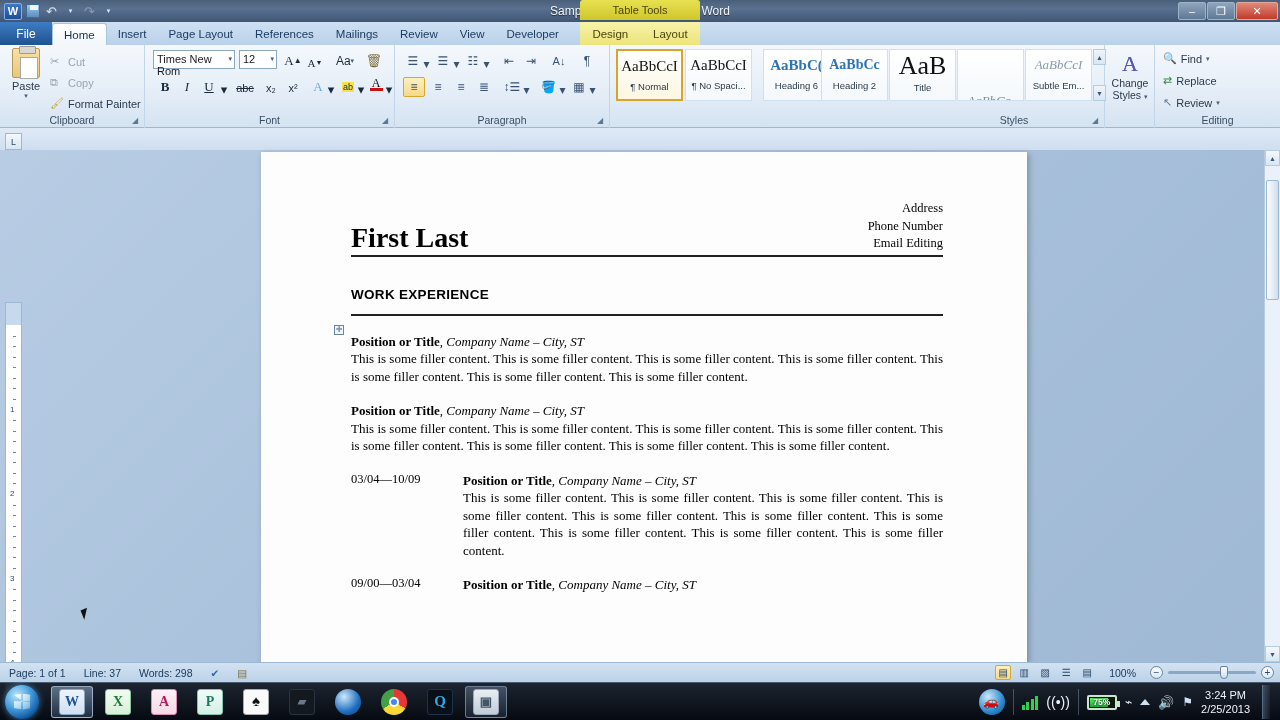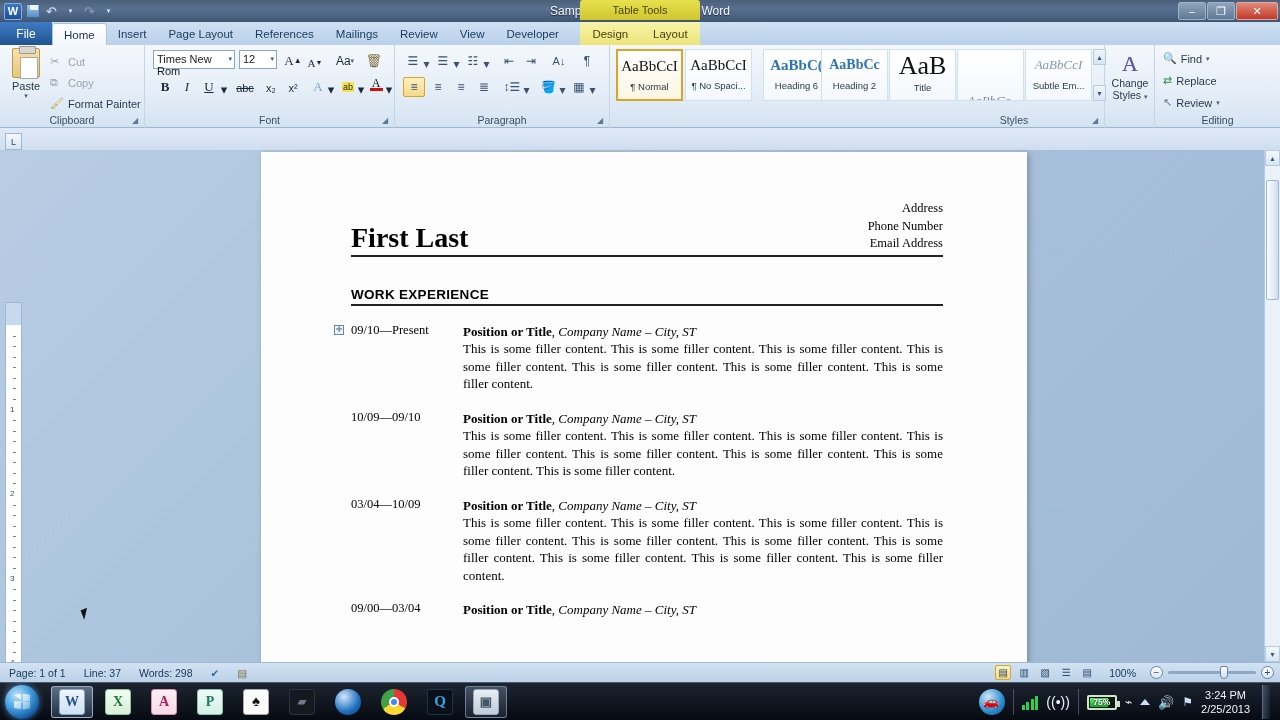--- a/index.html
+++ b/index.html
@@ -253,21 +253,21 @@
   }
   .name-row { display:flex; align-items:flex-end; justify-content:space-between;
               border-bottom: 2px solid #222; padding-bottom: 2px; }
   .name { font-size: 28px; font-weight:bold; letter-spacing:0; line-height:1.05;}
   .contact { text-align:right; font-size:12.5px; line-height:17.5px; }
   .objective { margin-top: 20px; font-size:13px; line-height:17.5px; text-align:justify; }
   .objective b { font-weight:bold; }
   .sec-head {
     margin-top: 30px; font-family:"Liberation Sans", sans-serif;
     font-size:13.5px; font-weight:bold; letter-spacing:.3px;
-    border-bottom: 2px solid #222; padding-bottom:2px;
+    border-bottom: 2px solid #222; padding-bottom:12px;
   }
   .job { display:flex; margin-top: 17px; }
   .job-date { width: 112px; flex:none; font-size:12.5px; padding-left:0; }
   .job-body { flex:1; font-size:13px; line-height:17.5px; }
   .job-title b { font-weight:bold;text-align:center; }
   .job-title i { font-style:italic; }
   .job-desc { text-align:justify; }
   .table-handle {
     position:absolute; left:334px; top:325px; width:10px; height:10px;
     border:1px solid #6a86a4; background:#eef4fb; font-size:8px; color:#3a5a7a;
@@ -723,35 +723,33 @@
         <div class="vtick" style="top: 402px;"></div>
         <div class="vtick" style="top: 413px;"></div>
       </div>
     <div class="page">
       <div class="doc-inner">
         <div class="name-row">
           <div class="name">First Last</div>
           <div class="contact">
             <div>Address</div>
             <div>Phone Number</div>
-            <div>Email Address</div>
+            <div>Email Editing</div>
           </div>
         </div>
         <div class="sec-head">WORK EXPERIENCE</div>
 
         <div class="job">
-          <div class="job-date">09/10—Present</div>
           <div class="job-body">
             <div class="job-title"><b>Position or Title</b><i>, Company Name – City, ST</i></div>
             <div class="job-desc">This is some filler content. This is some filler content. This is some filler content. This is some filler content. This is some filler content. This is some filler content. This is some filler content.</div>
           </div>
         </div>
 
         <div class="job">
-          <div class="job-date">10/09—09/10</div>
           <div class="job-body">
             <div class="job-title"><b>Position or Title</b><i>, Company Name – City, ST</i></div>
             <div class="job-desc">This is some filler content. This is some filler content. This is some filler content. This is some filler content. This is some filler content. This is some filler content. This is some filler content. This is some filler content.</div>
           </div>
         </div>
 
         <div class="job">
           <div class="job-date">03/04—10/09</div>
           <div class="job-body">
             <div class="job-title"><b>Position or Title</b><i>, Company Name – City, ST</i></div>

